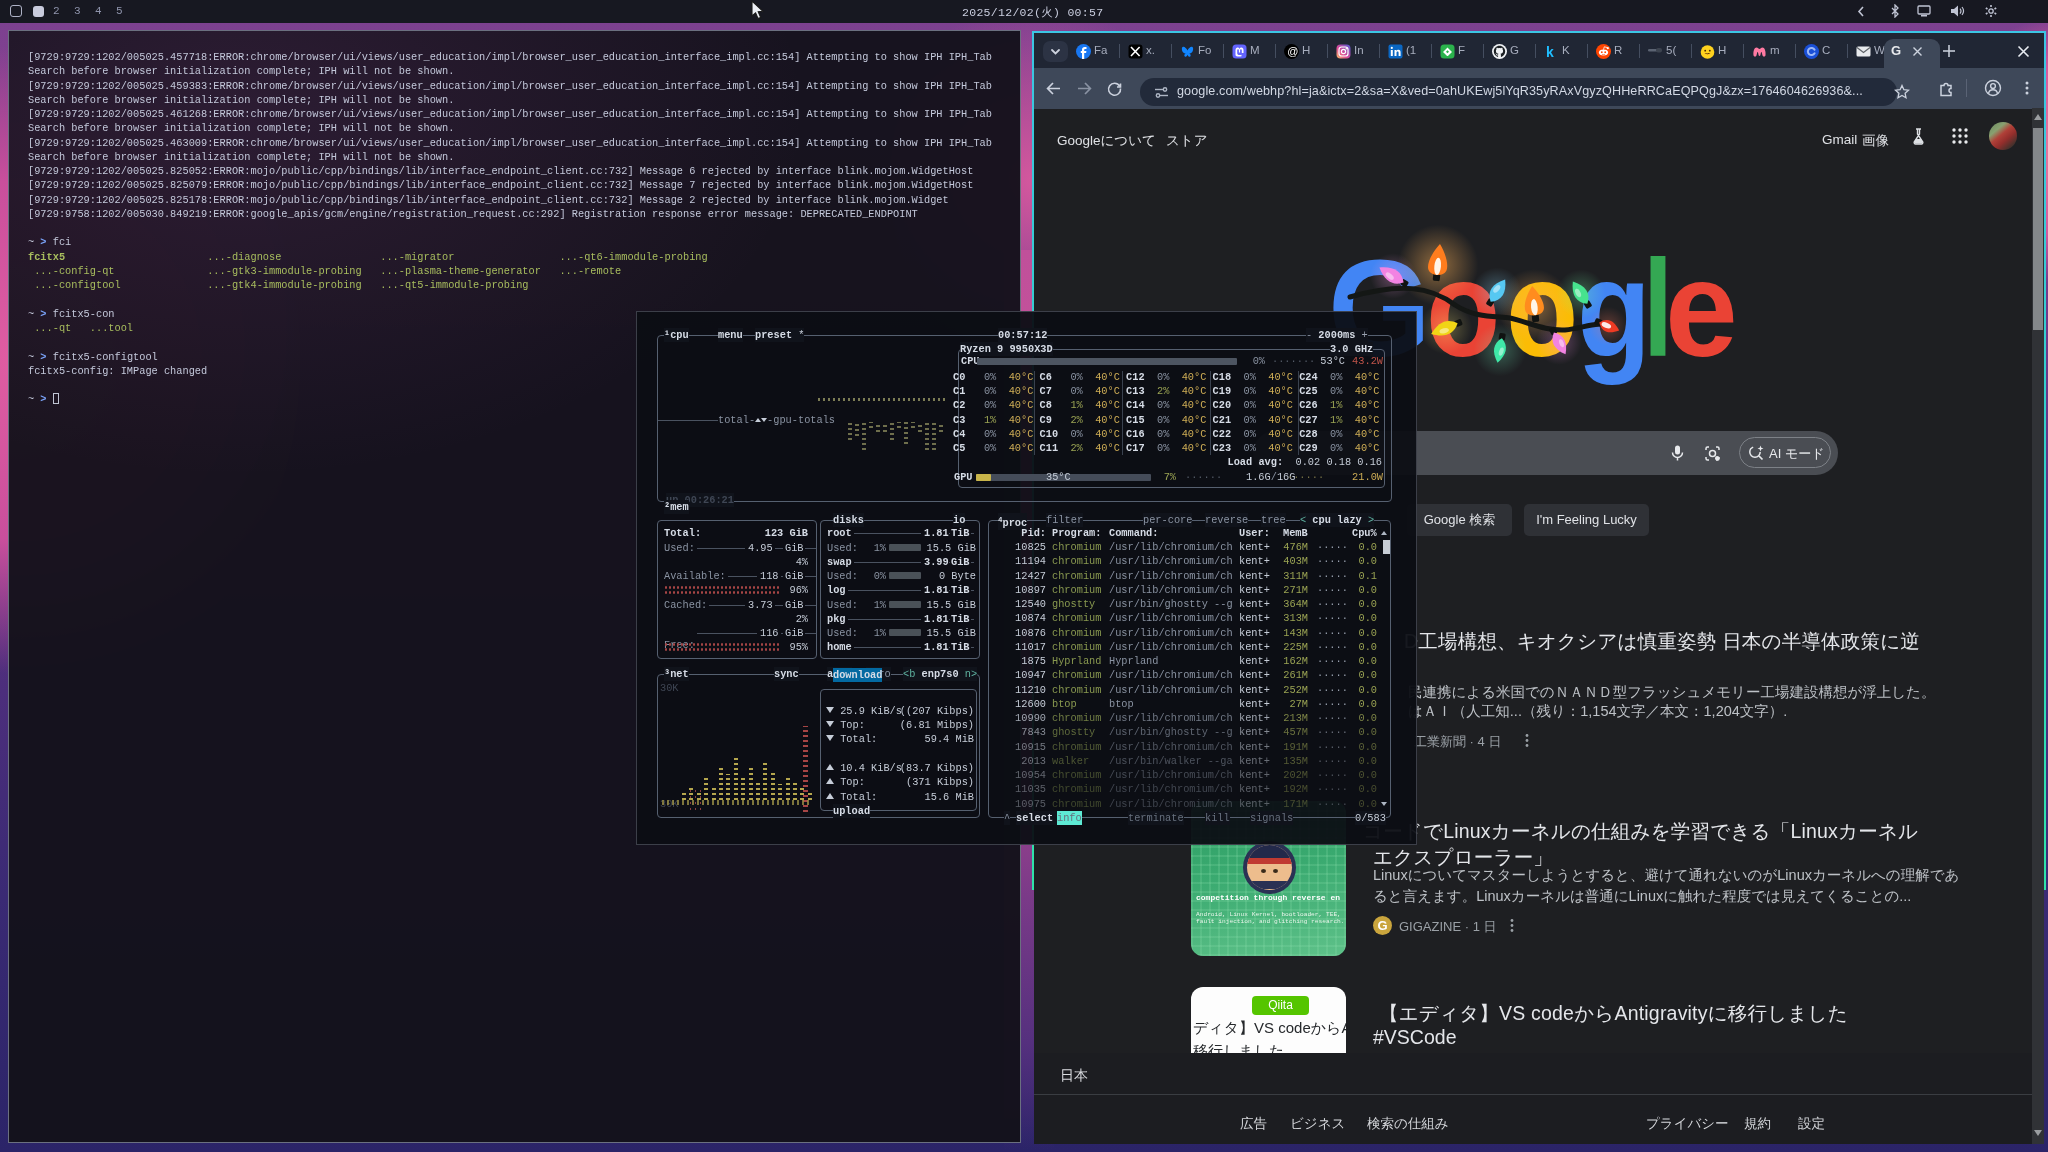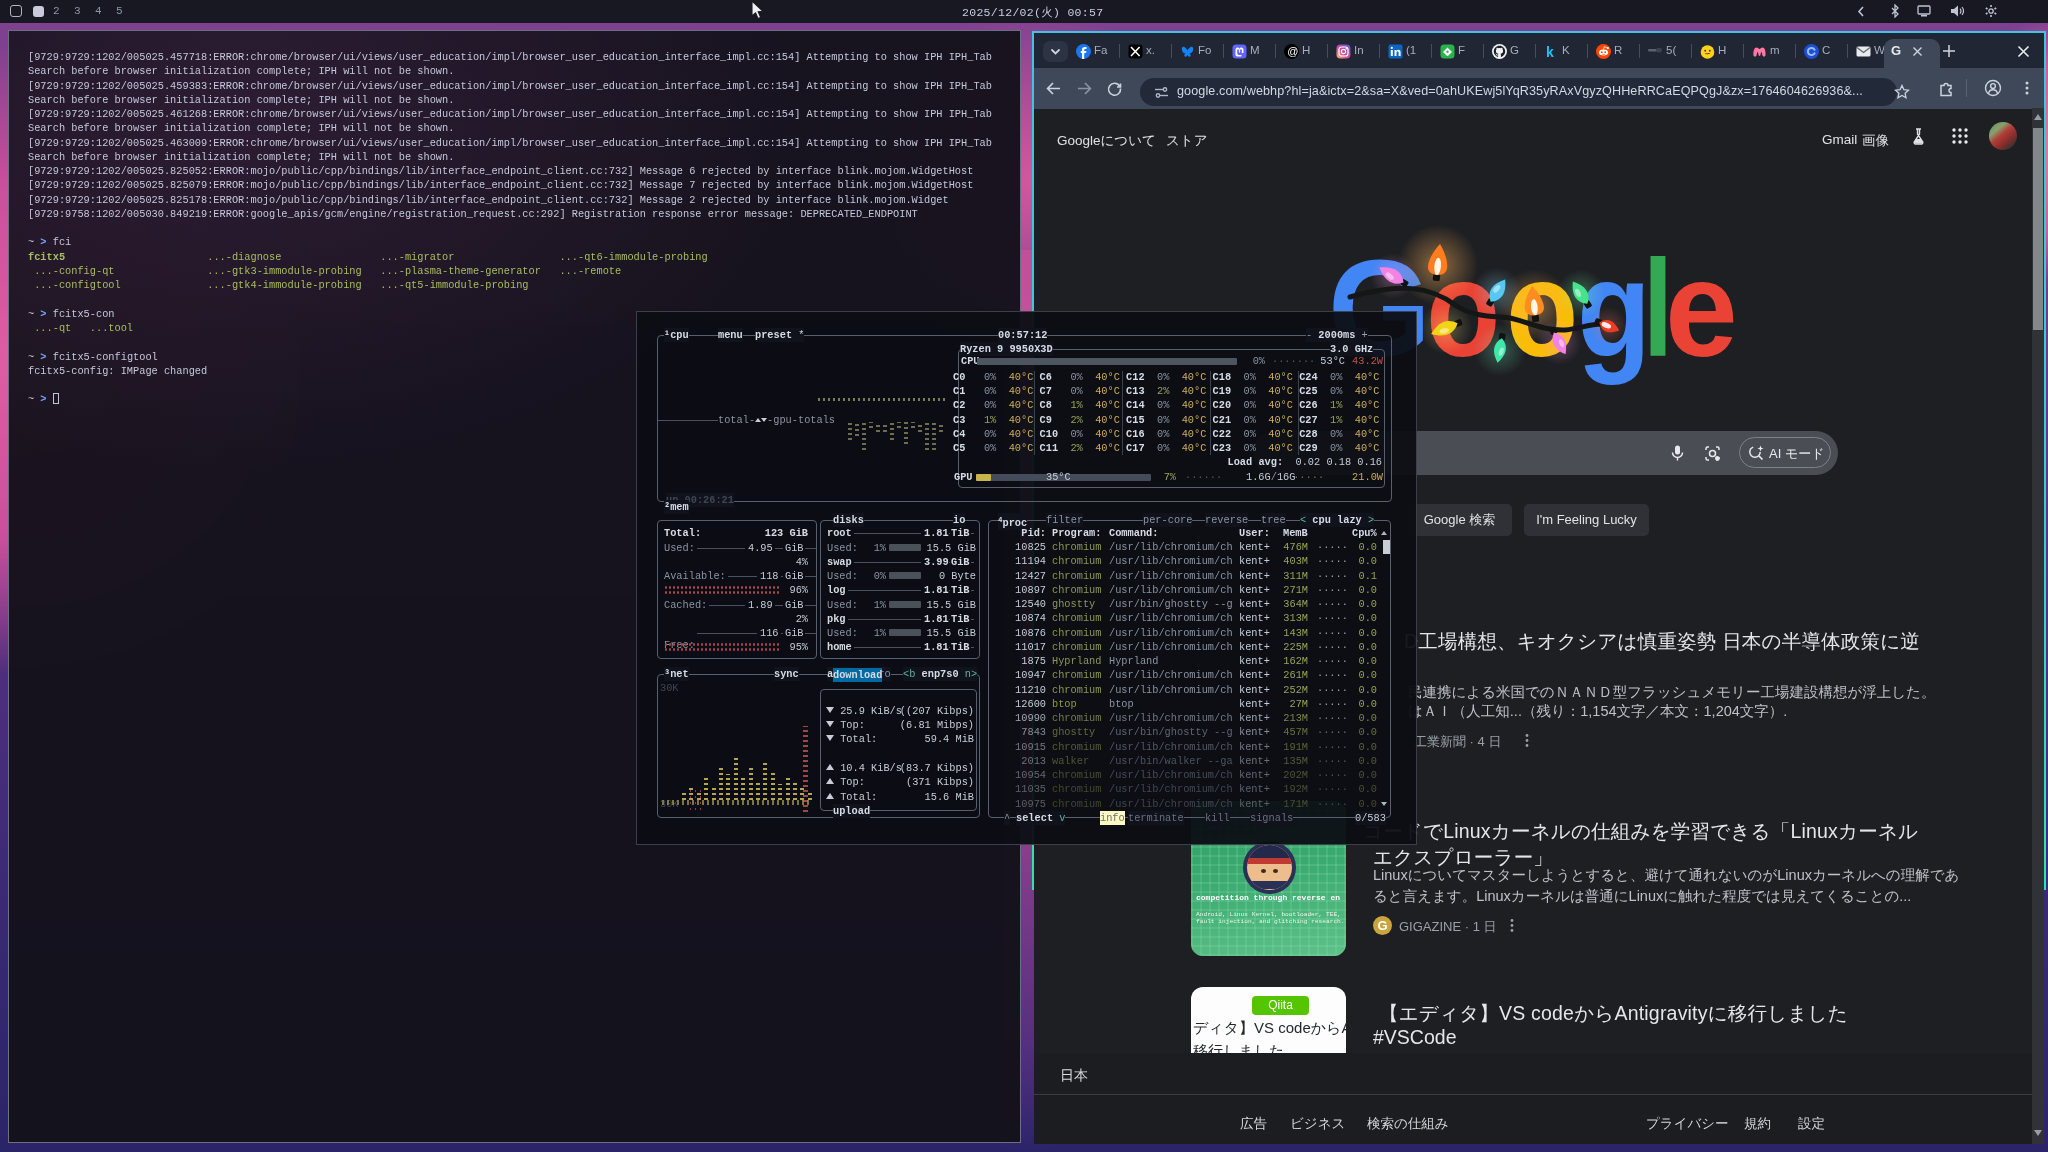--- a/index.html
+++ b/index.html
@@ -509,21 +509,21 @@
 <div class="bt" style="left:27px;top:257px;"><span class="gy">Available:</span></div>
 <div class="abs" style="left:91px;top:264px;width:29px;height:1px;background:#4a5260;"></div>
 <div class="bt" style="left:123px;top:257px;"><span class="wt">118</span></div>
 <div class="abs" style="left:144px;top:264px;width:2px;height:1px;background:#4a5260;"></div>
 <div class="bt" style="left:148px;top:257px;"><span class="wt">GiB</span></div>
 <div class="abs" style="left:168px;top:264px;width:11px;height:1px;background:#4a5260;"></div>
 <div class="abs" style="left:27px;top:273px;width:116px;height:10px;background-image:radial-gradient(circle,#a64545 1px,transparent 1.4px);background-size:4px 5px;"></div>
 <div class="bt" style="left:-129px;top:271px;width:300px;text-align:right;"><span class="wt">96%</span></div>
 <div class="bt" style="left:27px;top:286px;"><span class="gy">Cached:</span></div>
 <div class="abs" style="left:72px;top:293px;width:36px;height:1px;background:#4a5260;"></div>
-<div class="bt" style="left:111px;top:286px;"><span class="wt">1.89</span></div>
+<div class="bt" style="left:111px;top:286px;"><span class="wt">3.73</span></div>
 <div class="abs" style="left:138px;top:293px;width:8px;height:1px;background:#4a5260;"></div>
 <div class="bt" style="left:148px;top:286px;"><span class="wt">GiB</span></div>
 <div class="abs" style="left:168px;top:293px;width:11px;height:1px;background:#4a5260;"></div>
 <div class="bt" style="left:-129px;top:300px;width:300px;text-align:right;"><span class="wt">2%</span></div>
 <div class="bt" style="left:27px;top:326px;"><span class="gy">Free:</span></div>
 <div class="abs" style="left:60px;top:321px;width:60px;height:1px;background:#4a5260;"></div>
 <div class="bt" style="left:123px;top:314px;"><span class="wt">116</span></div>
 <div class="abs" style="left:144px;top:321px;width:2px;height:1px;background:#4a5260;"></div>
 <div class="bt" style="left:148px;top:314px;"><span class="wt">GiB</span></div>
 <div class="abs" style="left:168px;top:321px;width:11px;height:1px;background:#4a5260;"></div>
@@ -762,20 +762,20 @@
 <div class="bt" style="left:415px;top:484.68000000000006px;opacity:0.4;"><span class="olp">chromium</span></div>
 <div class="bt" style="left:472px;top:484.68000000000006px;opacity:0.4;"><span class="gy">/usr/lib/chromium/ch</span></div>
 <div class="bt" style="left:602px;top:484.68000000000006px;opacity:0.4;"><span class="wt">kent+</span></div>
 <div class="bt" style="left:371px;top:484.68000000000006px;width:300px;text-align:right;opacity:0.4;"><span class="ol">171M</span></div>
 <div class="bt" style="left:680px;top:484.68000000000006px;opacity:0.4;"><span class="dots">·····</span></div>
 <div class="bt" style="left:440px;top:484.68000000000006px;width:300px;text-align:right;opacity:0.4;"><span class="ol">0.0</span></div>
 <div class="abs" style="left:746px;top:228px;width:7px;height:14px;background:#c8cdd5;"></div>
 <div class="bt" style="left:744px;top:485px;"><span style="display:inline-block;width:0;height:0;border-left:3px solid transparent;border-right:3px solid transparent;border-top:4px solid #aeb6c2;margin-bottom:1px;"></span></div>
 <div class="bt" style="left:367px;top:499px;background:#10131b;"><span class="gy">^</span></div>
 <div class="bt" style="left:379px;top:499px;background:#10131b;"><span class="w">select </span><span class="tl">v</span></div>
-<div class="bt" style="left:463px;top:499px;background:#fef9c3;"><span style="color:#67707e">info</span></div>
+<div class="bt" style="left:420px;top:499px;background:#5eead4;"><span style="color:#67707e">info</span></div>
 <div class="bt" style="left:491px;top:499px;background:#10131b;"><span style="color:#67707e">terminate</span></div>
 <div class="bt" style="left:568px;top:499px;background:#10131b;"><span style="color:#67707e">kill</span></div>
 <div class="bt" style="left:613px;top:499px;background:#10131b;"><span style="color:#67707e">signals</span></div>
 <div class="bt" style="left:718px;top:499px;background:#10131b;"><span class="wt">0/583</span></div>
 </div>
 <svg class="abs" style="left:748px;top:0px;" width="20" height="22" viewBox="0 0 20 22">
 <path d="M4 1 L4 16 L7.6 12.8 L10 18.5 L12.6 17.4 L10.2 11.8 L15 11.4 Z" fill="#eceff4" stroke="#1a1a1a" stroke-width="1.1"></path>
   </svg>
 </body></html>

